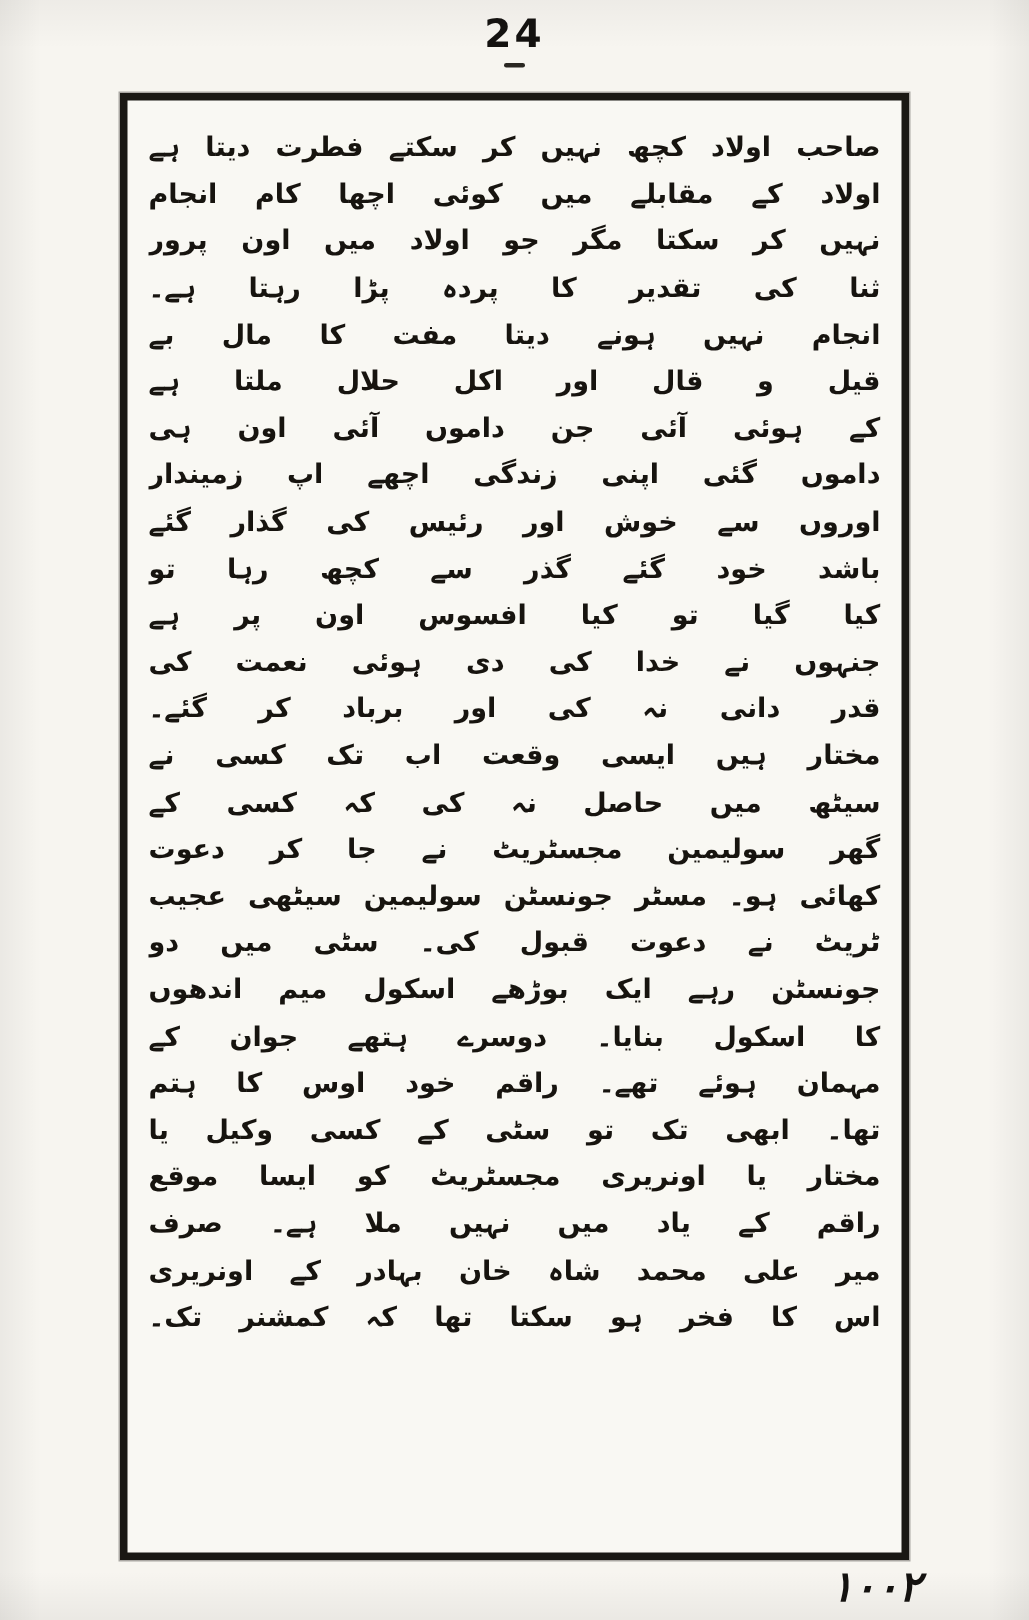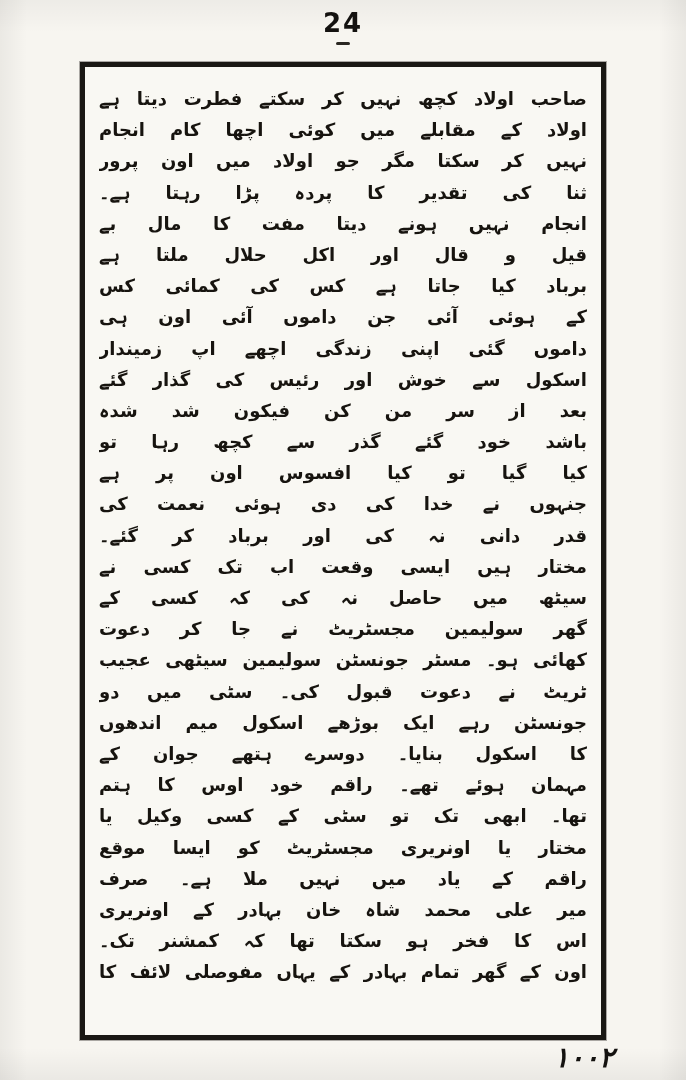--- a/index.html
+++ b/index.html
@@ -94,39 +94,36 @@
 <div class="page-number-tick"></div>
 
 <div class="text-frame">
   <div class="body-text">
       <div class="text-line">صاحب اولاد کچھ نہیں کر سکتے فطرت دیتا ہے</div>
       <div class="text-line">اولاد کے مقابلے میں کوئی اچھا کام انجام</div>
       <div class="text-line">نہیں کر سکتا مگر جو اولاد میں اون پرور</div>
       <div class="text-line">ثنا کی تقدیر کا پردہ پڑا رہتا ہے۔</div>
       <div class="text-line">انجام نہیں ہونے دیتا مفت کا مال بے</div>
       <div class="text-line">قیل و قال اور اکل حلال ملتا ہے</div>
-      <div class="text-line">برباد کیا جاتا ہے کس کی کمائی کس</div>
       <div class="text-line">کے ہوئی آئی جن داموں آئی اون ہی</div>
       <div class="text-line">داموں گئی اپنی زندگی اچھے اپ زمیندار</div>
-      <div class="text-line">اسکول سے خوش اور رئیس کی گذار گئے</div>
-      <div class="text-line">بعد از سر من کن فیکون شد شدہ</div>
+      <div class="text-line">اوروں سے خوش اور رئیس کی گذار گئے</div>
       <div class="text-line">باشد خود گئے گذر سے کچھ رہا تو</div>
       <div class="text-line">کیا گیا تو کیا افسوس اون پر ہے</div>
       <div class="text-line">جنہوں نے خدا کی دی ہوئی نعمت کی</div>
       <div class="text-line">قدر دانی نہ کی اور برباد کر گئے۔</div>
       <div class="text-line">مختار ہیں ایسی وقعت اب تک کسی نے</div>
       <div class="text-line">سیٹھ میں حاصل نہ کی کہ کسی کے</div>
       <div class="text-line">گھر سولیمین مجسٹریٹ نے جا کر دعوت</div>
       <div class="text-line">کھائی ہو۔ مسٹر جونسٹن سولیمین سیٹھی عجیب</div>
       <div class="text-line">ٹریٹ نے دعوت قبول کی۔ سٹی میں دو</div>
       <div class="text-line">جونسٹن رہے ایک بوڑھے اسکول میم اندھوں</div>
       <div class="text-line">کا اسکول بنایا۔ دوسرے ہتھے جوان کے</div>
       <div class="text-line">مہمان ہوئے تھے۔ راقم خود اوس کا ہتم</div>
       <div class="text-line">تھا۔ ابھی تک تو سٹی کے کسی وکیل یا</div>
       <div class="text-line">مختار یا اونریری مجسٹریٹ کو ایسا موقع</div>
       <div class="text-line">راقم کے یاد میں نہیں ملا ہے۔ صرف</div>
       <div class="text-line">میر علی محمد شاہ خان بہادر کے اونریری</div>
       <div class="text-line">اس کا فخر ہو سکتا تھا کہ کمشنر تک۔</div>
-      <div class="text-line">اون کے گھر تمام بہادر کے یہاں مفوصلی لائف کا</div>
     </div>
 </div>
 
 <div class="page-number-bottom">۱۰۰۲</div>
 
 </body></html>

